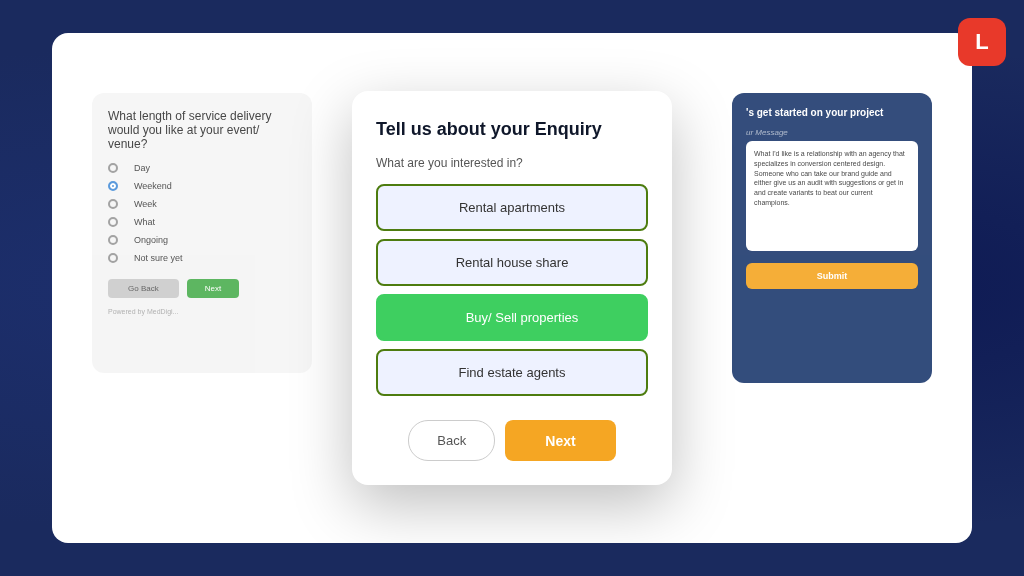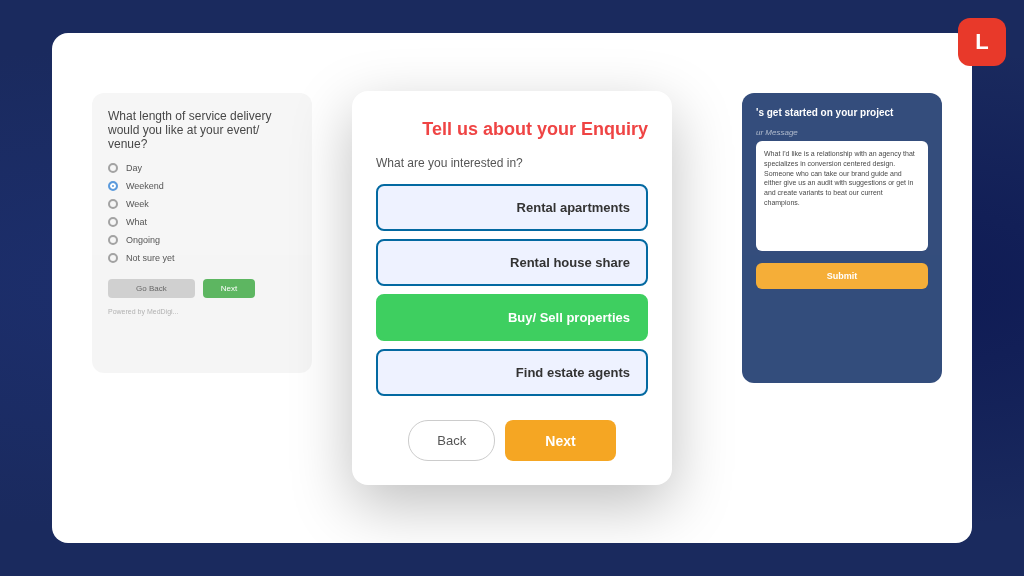--- a/index.html
+++ b/index.html
@@ -80,21 +80,21 @@
     .radio-group {
       display: flex;
       flex-direction: column;
       gap: 8px;
       margin-bottom: 16px;
     }
 
     .radio-item {
       display: flex;
       align-items: center;
-      gap: 8px;
+      gap: 16px;
       font-size: 9px;
       color: #444;
     }
 
     .radio-circle {
       width: 10px;
       height: 10px;
       border-radius: 50%;
       border: 2px solid #999;
       flex-shrink: 0;
@@ -109,21 +109,21 @@
     .bg-left-btn-row {
       display: flex;
       gap: 8px;
       margin-top: 8px;
     }
 
     .bg-btn-gray {
       background: #ccc;
       border: none;
       border-radius: 4px;
-      padding: 5px 28px;
+      padding: 5px 20px;
       font-size: 8px;
       color: #555;
     }
 
     .bg-btn-green {
       background: #4caf50;
       border: none;
       border-radius: 4px;
       padding: 5px 18px;
       font-size: 8px;
@@ -131,21 +131,21 @@
     }
 
     .powered-text {
       font-size: 7px;
       color: #aaa;
       margin-top: 10px;
     }
 
     .bg-right-card {
       position: absolute;
-      right: 30px;
+      right: 40px;
       top: 60px;
       width: 200px;
       height: 290px;
       background: #1e3a6e;
       border-radius: 12px;
       padding: 14px;
       opacity: 0.9;
     }
 
     .bg-right-card h4 {
@@ -193,41 +193,41 @@
       background: white;
       border-radius: 16px;
       padding: 28px 24px 24px;
       box-shadow: 0 20px 60px rgba(0,0,0,0.25);
       z-index: 10;
     }
 
     .modal-title {
       font-size: 18px;
       font-weight: 700;
-      color: #ef4444;
+      color: #0f172a;
       margin-bottom: 16px;
-      text-align: right;
+      text-align: left;
     }
 
     .modal-subtitle {
       font-size: 12px;
       color: #555;
       margin-bottom: 14px;
     }
 
     .option-btn {
       width: 100%;
       padding: 14px 16px;
-      border: 2px solid #0369a1;
+      border: 2px solid #4d7c0f;
       border-radius: 8px;
       background: #eef2ff;
       color: #333;
       font-size: 13px;
-      font-weight: 700;
-      text-align: right;
+      font-weight: 400;
+      text-align: center;
       cursor: pointer;
       margin-bottom: 8px;
       transition: all 0.15s;
     }
 
     .option-btn.selected {
       background: #3ecf60;
       border-color: #3ecf60;
       color: white;
       padding-left: 36px;

